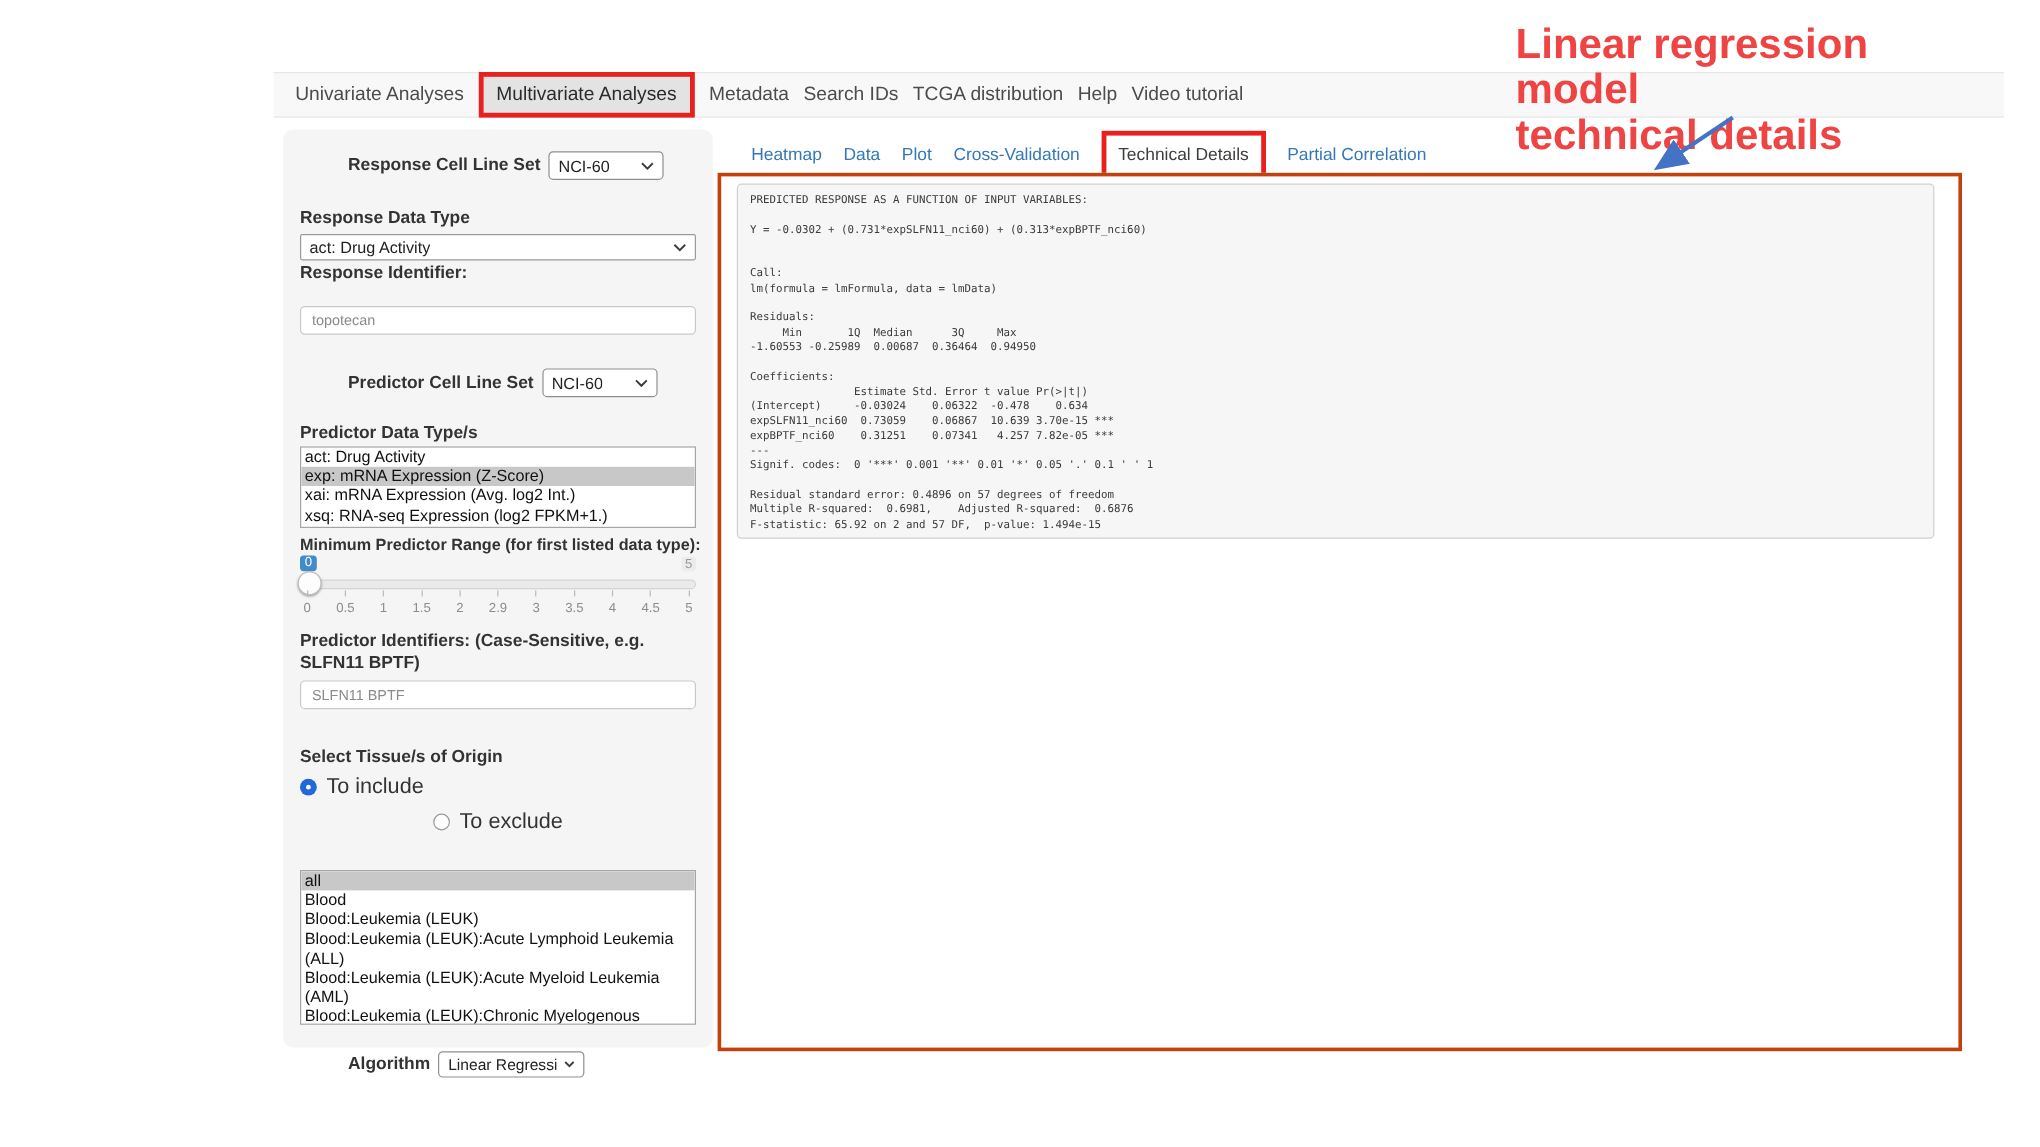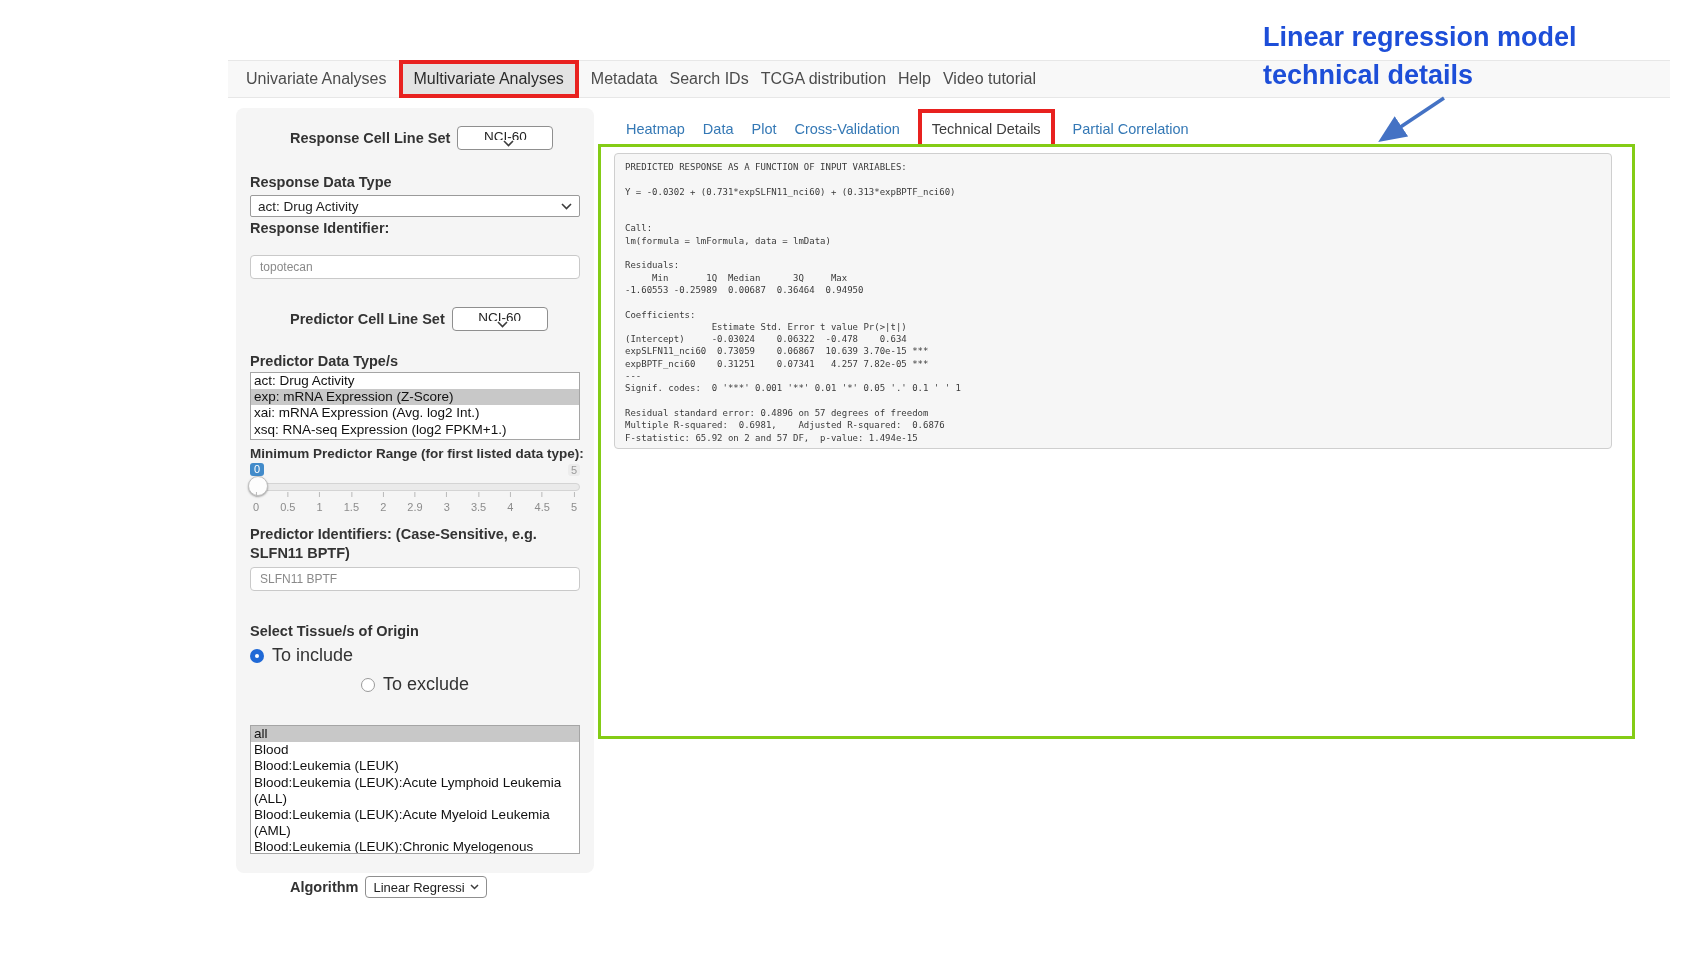--- a/index.html
+++ b/index.html
@@ -7,34 +7,34 @@
 
   
   .navbar{position:absolute;left:228px;top:60px;width:1442px;height:38px;background:#f8f8f8;
           border-top:1px solid #e7e7e7;border-bottom:1px solid #e7e7e7;display:flex;align-items:center;
           gap:12px;padding-left:18px;box-sizing:border-box;}
   .nav-item{font-size:16px;color:#4c4c4c;white-space:nowrap;cursor:pointer;}
   .nav-active-wrap{border:4px solid #e8211f;background:#e3e3e3;padding:6px 11px;display:flex;align-items:center;}
   .nav-active-wrap .nav-item{color:#2b2b2b;}
 
   
-  .annotation{position:absolute;left:1263px;top:18px;width:340px;font-size:27px;line-height:38px;
-              font-weight:bold;color:#1d4ed8;}
+  .annotation{position:absolute;left:1263px;top:18px;width:340px;font-size:35px;line-height:38px;
+              font-weight:bold;color:#ef4444;}
   .annotation-arrow{position:absolute;left:1368px;top:92px;}
 
   
   .sidebar{position:absolute;left:236px;top:108px;width:358px;height:765px;background:#f5f5f5;
            border-radius:8px;box-sizing:border-box;padding:16px 14px;}
   .sb-label{font-size:14.5px;font-weight:bold;color:#333;}
   .inline-row{display:flex;align-items:center;gap:7px;margin-left:40px;}
   .select{background:#fff;border:1px solid #8f8f8f;border-radius:4px;display:flex;align-items:center;
           justify-content:space-between;padding:2px 7px;box-sizing:border-box;cursor:pointer;}
   .select-value{font-size:13.5px;color:#222;white-space:nowrap;overflow:hidden;}
   .chev{flex:0 0 auto;margin-left:6px;display:flex;align-items:center;}
-  .w-nci{width:96px;height:24px;flex-direction:column;}
+  .w-nci{width:96px;height:24px;}
   .w-full{width:330px;height:22px;border-radius:2px;border-color:#9a9a9a;}
   .text-input{background:#fff;border:1px solid #c9c9c9;border-radius:4px;height:24px;width:330px;
               box-sizing:border-box;display:flex;align-items:center;padding:0 9px;font-size:12px;color:#8a8a8a;}
   .listbox{background:#fff;border:1px solid #a5a5a5;width:330px;box-sizing:border-box;overflow:hidden;}
   .lb-item{font-size:13.5px;color:#111;line-height:16.2px;padding:0 3px;white-space:nowrap;}
   .lb-item.wrap{white-space:normal;}
   .lb-item.sel{background:#c8c8c8;}
   .radio-row{display:flex;align-items:center;gap:8px;cursor:pointer;}
   .radio{width:14px;height:14px;border-radius:50%;box-sizing:border-box;border:1px solid #9a9a9a;background:#fff;position:relative;}
   .radio.on{border:none;background:#2069d6;}
@@ -54,21 +54,21 @@
   .mpr-tick i{display:block;width:1px;height:5px;background:#b9b9b9;margin:0 auto;}
   .mpr-tick em{font-style:normal;font-size:11px;color:#8c8c8c;}
 
   
   .tabs{position:absolute;left:614px;top:110px;height:38px;display:flex;align-items:center;gap:18px;padding-left:12px;}
   .tab{font-size:14.5px;color:#3478b5;white-space:nowrap;cursor:pointer;}
   .tab-active-wrap{border:4px solid #e8211f;background:#fff;padding:7px 10px;}
   .tab-active-wrap .tab{color:#3d3d3d;}
 
   
-  .panel{position:absolute;left:598px;top:144px;width:1037px;height:595px;border:3px solid #84cc16;
+  .panel{position:absolute;left:598px;top:144px;width:1037px;height:732px;border:3px solid #c2410c;
          box-sizing:border-box;background:#fff;}
   .output-box{position:absolute;left:13px;top:6px;width:998px;height:296px;background:#f6f6f6;
               border:1px solid #cfcfcf;border-radius:4px;box-sizing:border-box;padding:7px 10px;overflow:hidden;}
   .output-box pre{margin:0;font-family:"DejaVu Sans Mono",monospace;font-size:9px;line-height:12.3px;color:#3a3a3a;}
 </style>
 </head>
 <body>
 
 <div class="stage">
 

